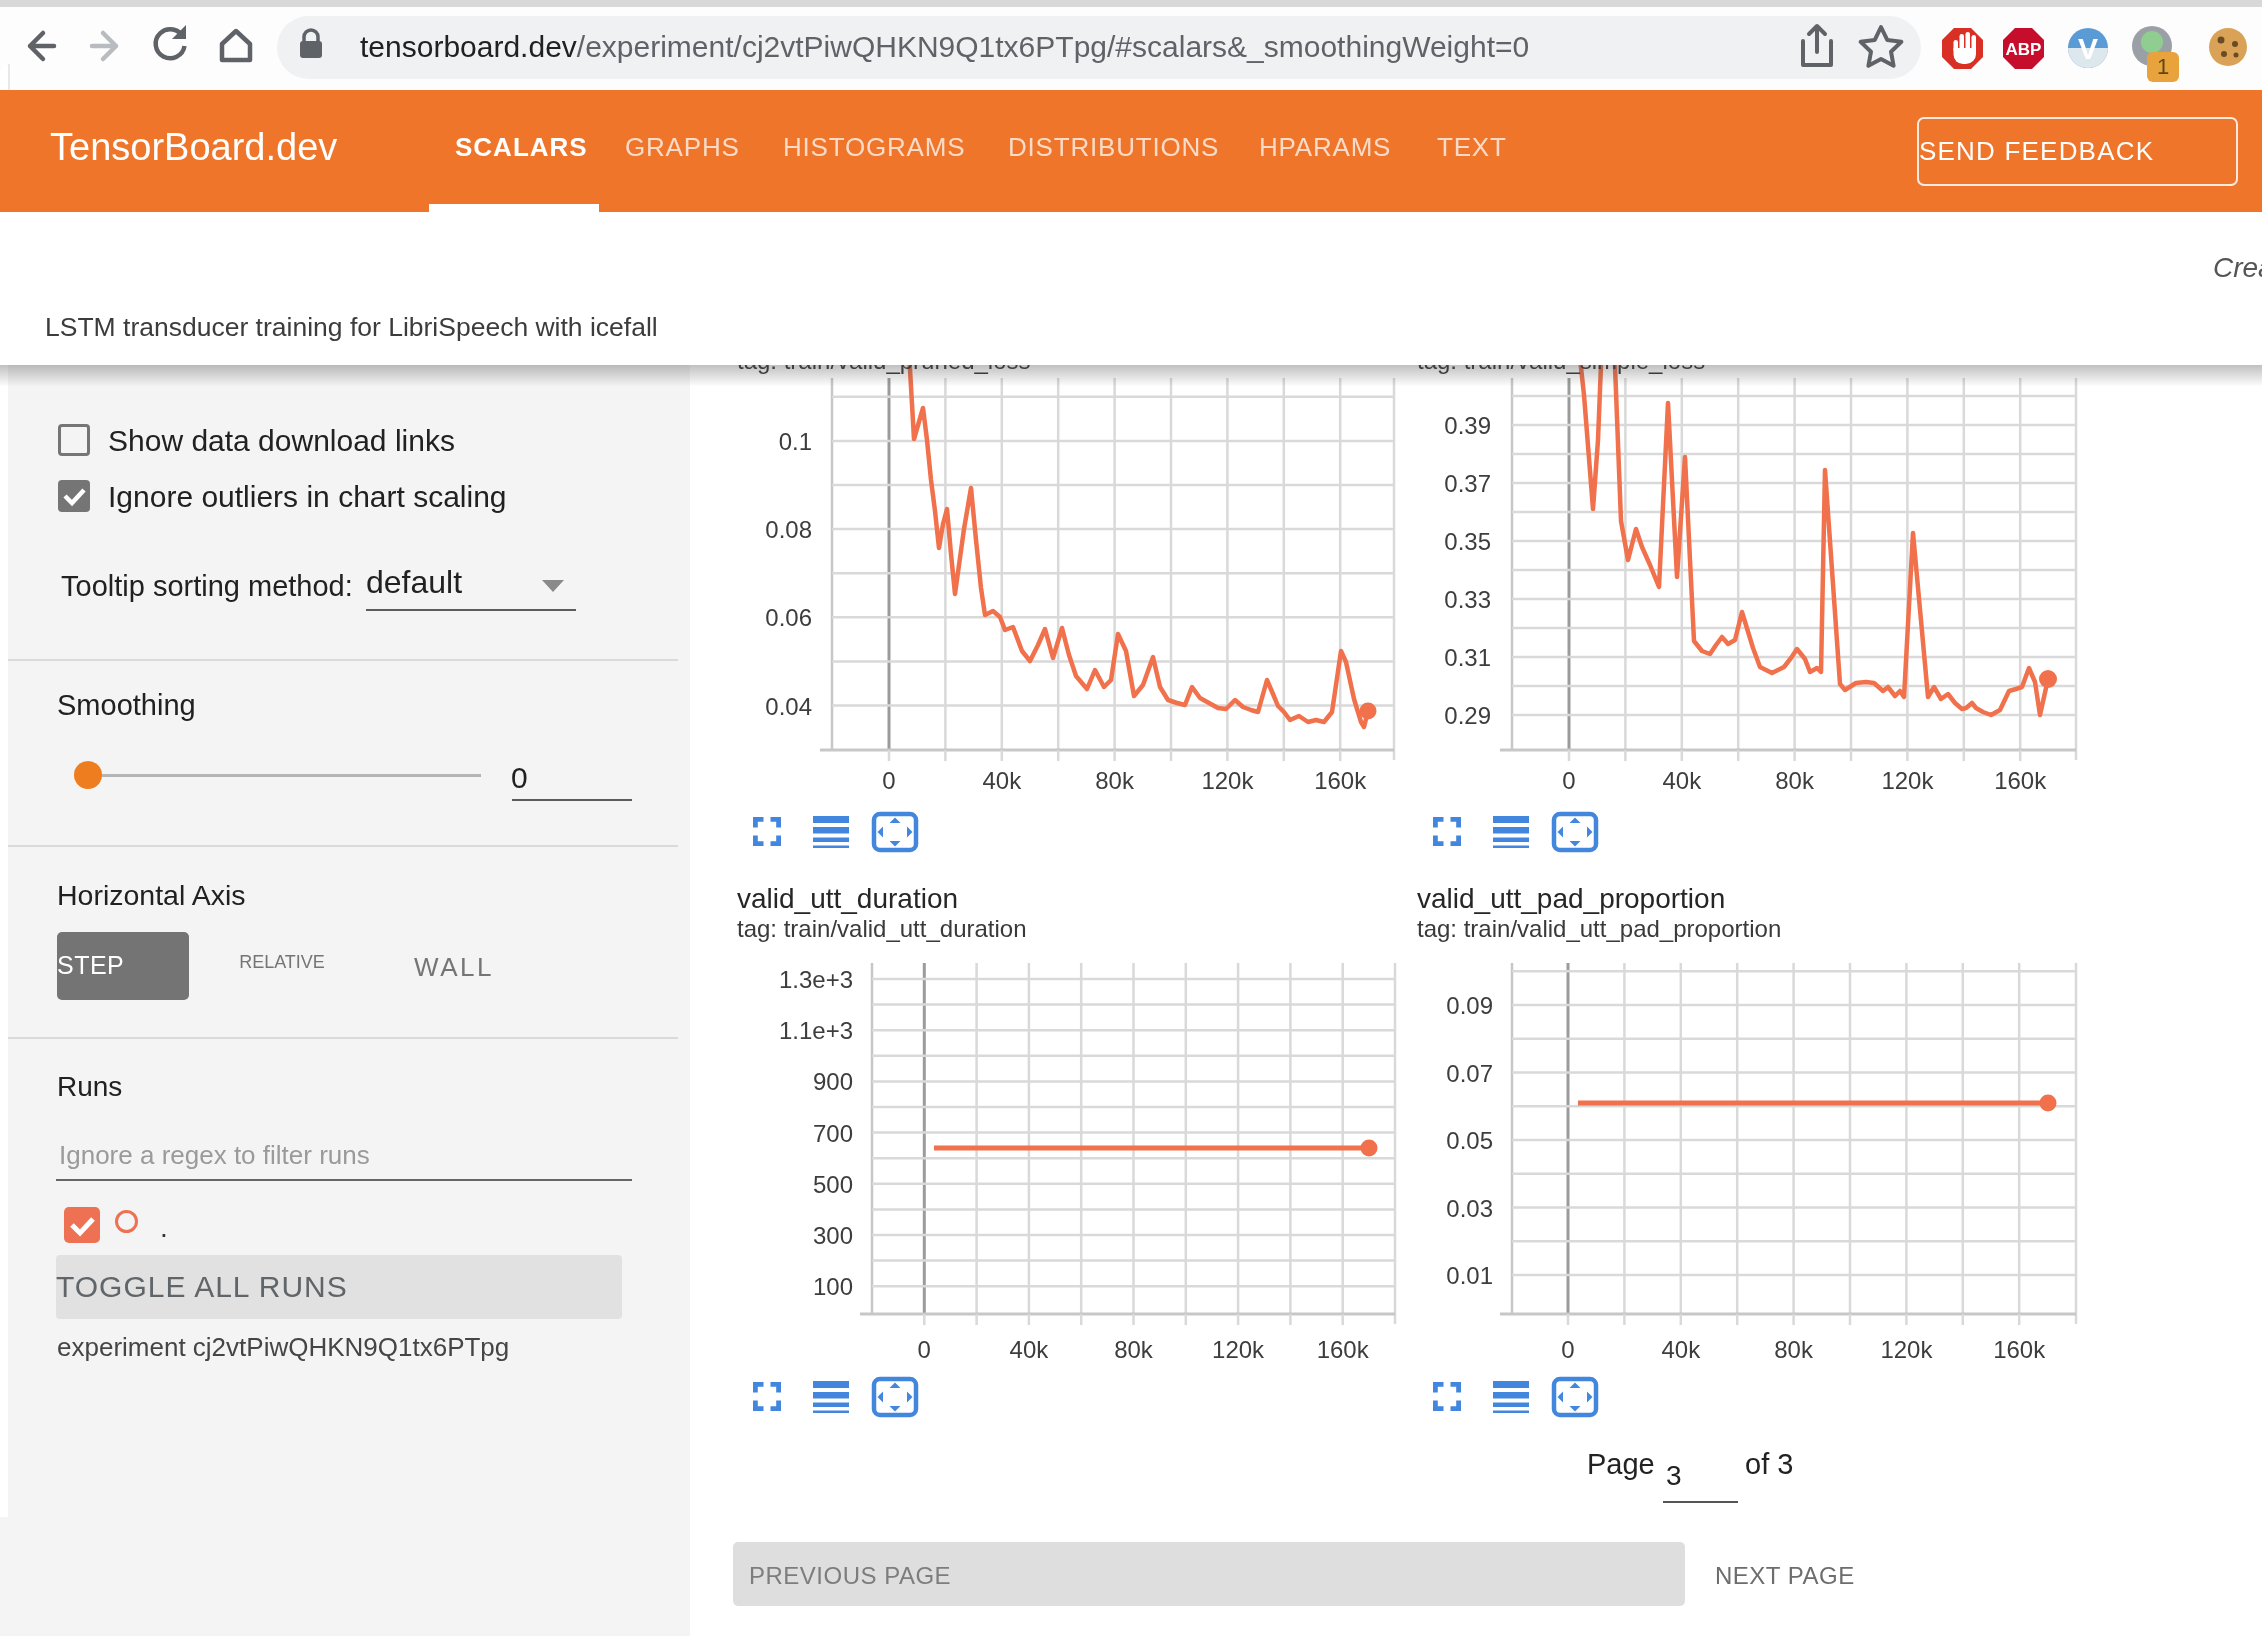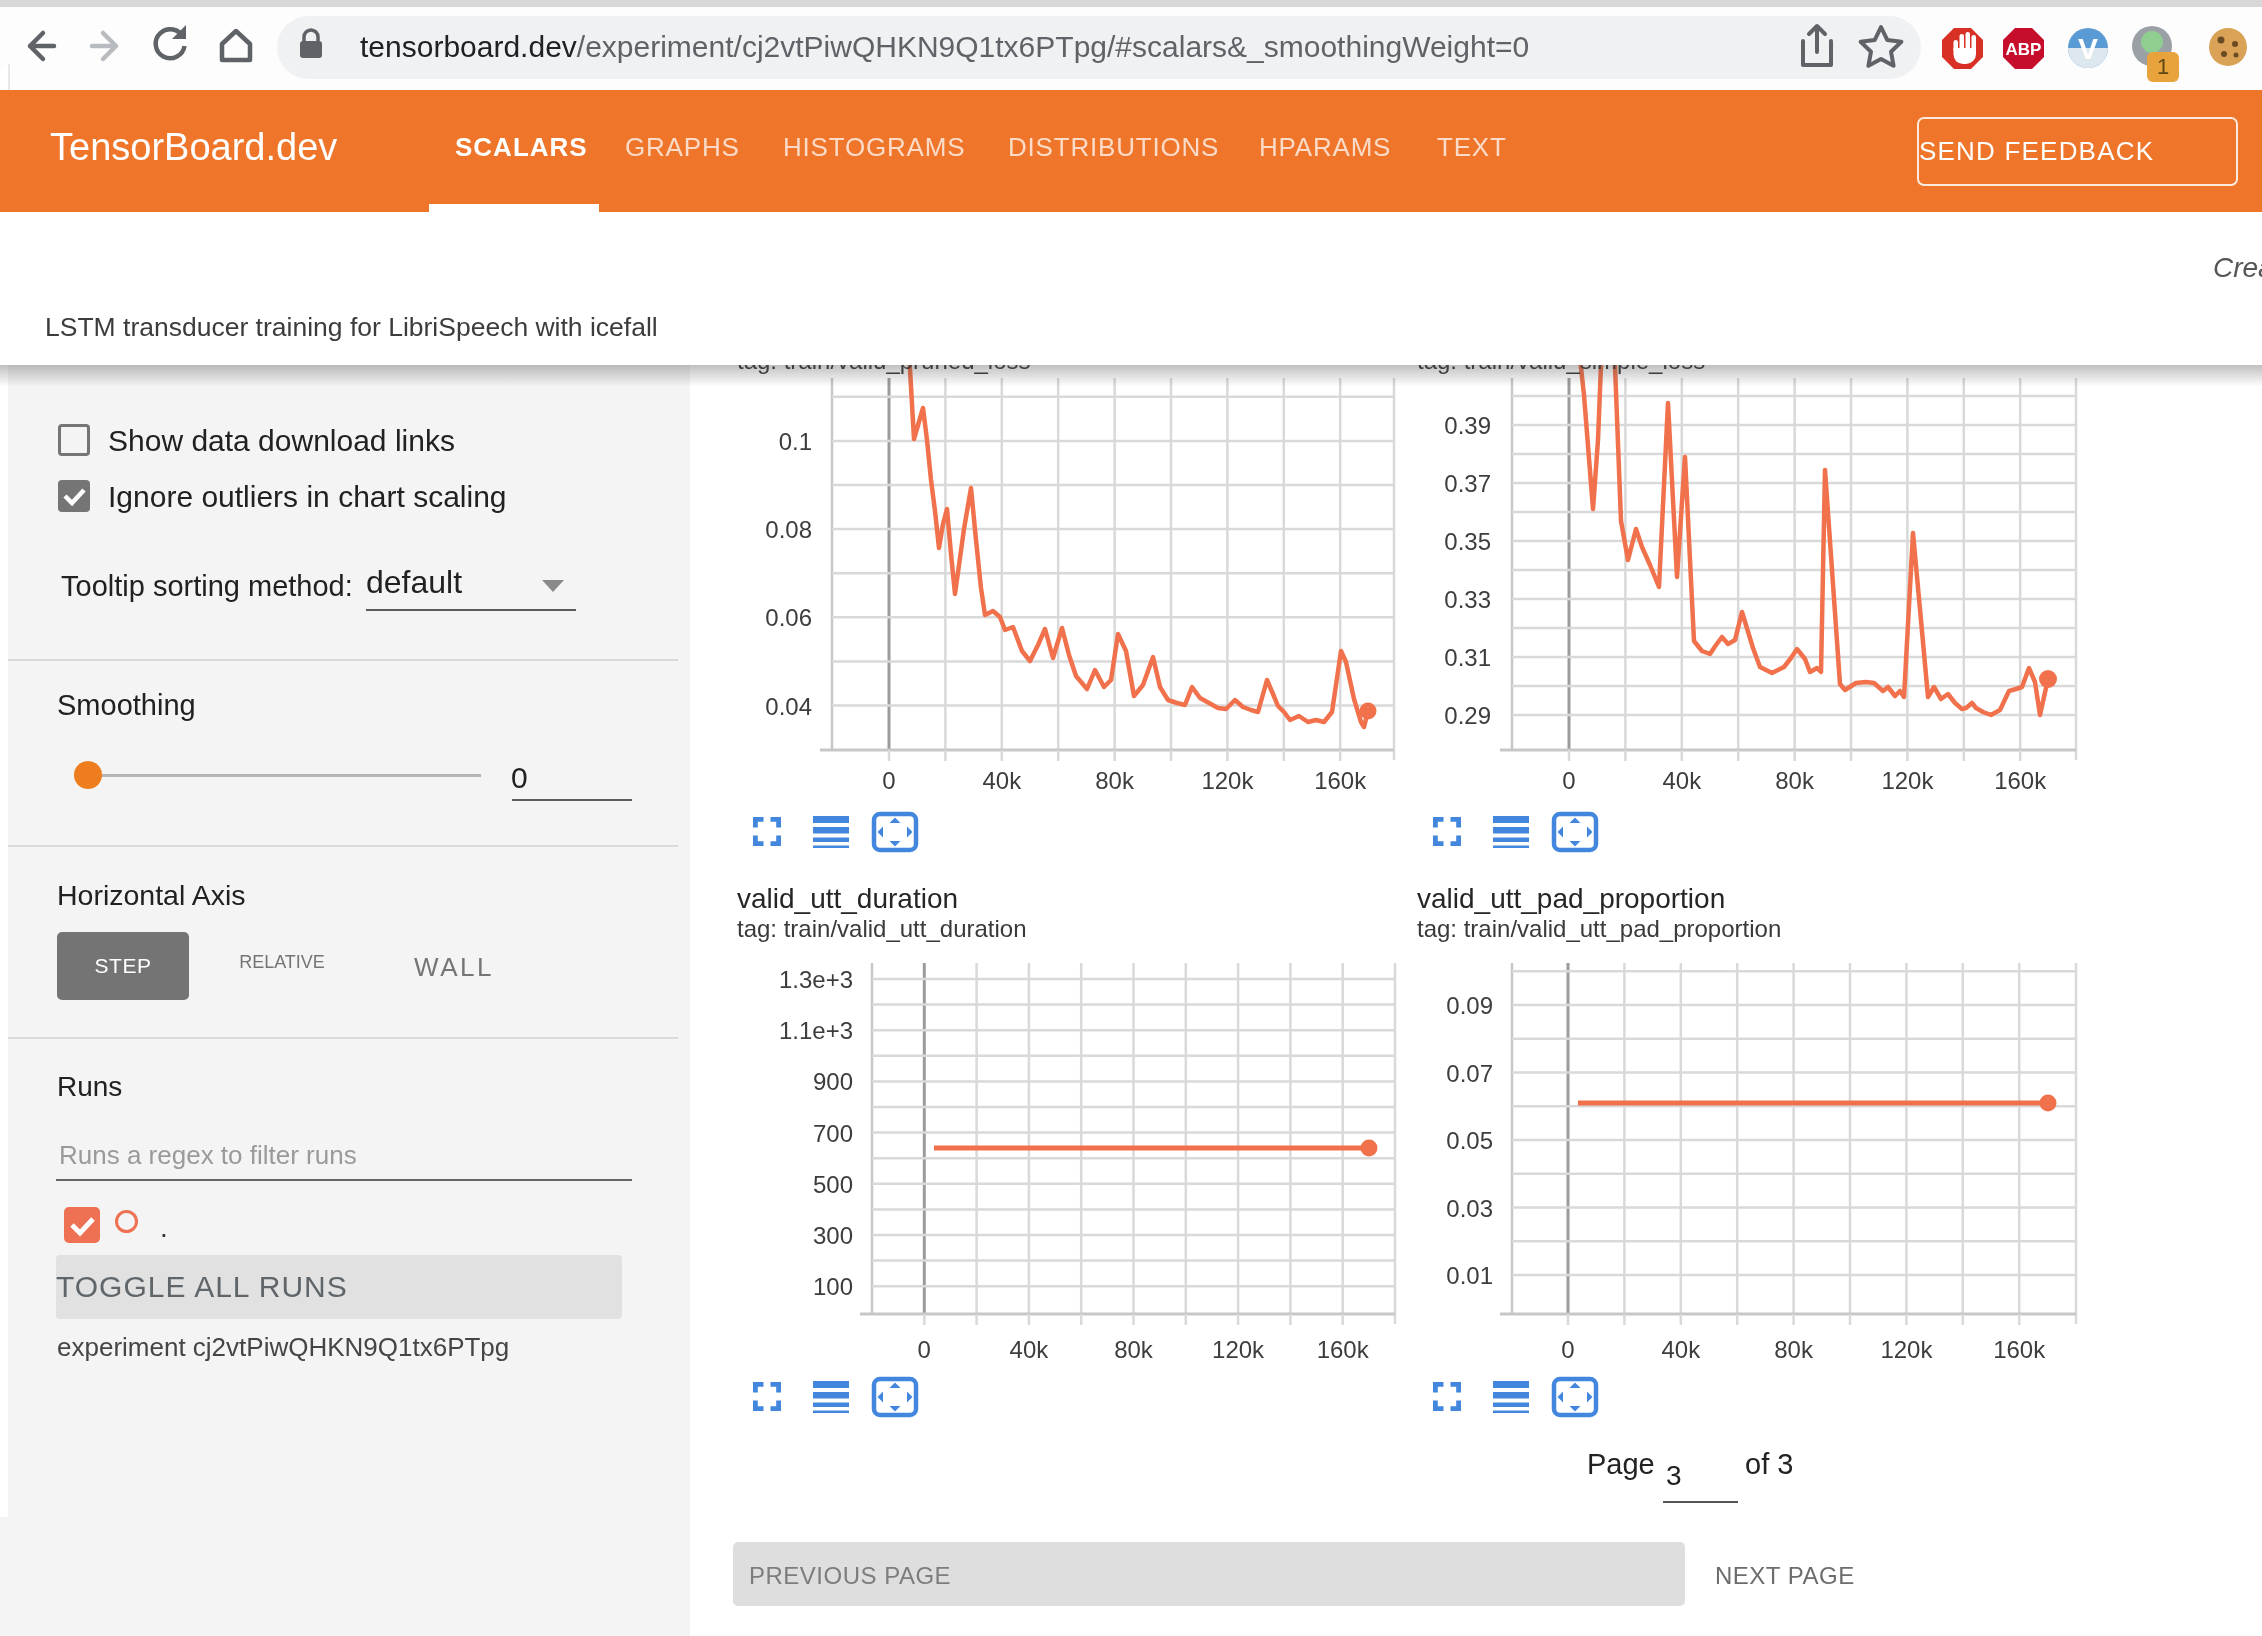--- a/index.html
+++ b/index.html
@@ -362,28 +362,28 @@
 
 <div class="abs" style="left:57px;top:689px;font-size:29px;color:#212121;">Smoothing</div>
 <div class="abs" style="left:88px;top:773.5px;width:393px;height:3px;background:#b5b5b5;"></div>
 <div class="abs" style="left:74px;top:761px;width:28px;height:28px;border-radius:50%;background:#ee7d1f;"></div>
 <div class="abs" style="left:511px;top:761px;font-size:30px;color:#212121;">0</div>
 <div class="abs" style="left:512px;top:799px;width:120px;height:2px;background:#5c5c5c;"></div>
 
 <div class="abs" style="left:8px;top:845px;width:670px;height:2px;background:#dadada;"></div>
 
 <div class="abs" style="left:57px;top:879px;font-size:28.5px;color:#212121;">Horizontal Axis</div>
-<div class="abs" style="left:57px;top:932px;width:132px;height:68px;background:#747474;border-radius:5px;color:#fff;font-size:21px;text-align:center;line-height:67px;letter-spacing:0.5px;">STEP</div>
+<div class="abs" style="left:57px;top:932px;width:132px;height:68px;background:#747474;border-radius:5px;color:#fff;font-size:25px;text-align:left;line-height:67px;letter-spacing:0.5px;">STEP</div>
 <div class="abs" style="left:219px;top:952px;width:126px;font-size:18px;color:#757575;text-align:center;">RELATIVE</div>
 <div class="abs" style="left:410px;top:952px;width:88px;font-size:26px;letter-spacing:2.5px;color:#757575;text-align:center;">WALL</div>
 
 <div class="abs" style="left:8px;top:1037px;width:670px;height:2px;background:#dadada;"></div>
 
 <div class="abs" style="left:57px;top:1071px;font-size:28px;color:#212121;">Runs</div>
-<div class="abs" style="left:59px;top:1140px;font-size:26px;color:#9a9a9a;">Runs a regex to filter runs</div>
+<div class="abs" style="left:59px;top:1140px;font-size:26px;color:#9a9a9a;">Ignore a regex to filter runs</div>
 <div class="abs" style="left:56px;top:1179px;width:576px;height:2px;background:#666;"></div>
 <svg class="abs" style="left:64px;top:1207px" width="36" height="36" viewBox="0 0 36 36">
   <rect x="0" y="0" width="36" height="36" rx="5" fill="#ed7152"></rect>
   <path d="M8 18 l8 8 l13 -14" stroke="#fff" stroke-width="5" fill="none"></path>
 </svg>
 <div class="abs" style="left:115px;top:1210px;width:23px;height:23px;border-radius:50%;border:3.5px solid #ed7152;"></div>
 <div class="abs" style="left:160px;top:1212px;font-size:28px;color:#333;">.</div>
 <div class="abs" style="left:56px;top:1255px;width:566px;height:64px;background:#e1e1e1;border-radius:4px;font-size:30px;color:#5f6569;letter-spacing:1px;text-align:left;line-height:64px;">TOGGLE ALL RUNS</div>
 <div class="abs" style="left:57px;top:1332px;font-size:26px;color:#454545;">experiment cj2vtPiwQHKN9Q1tx6PTpg</div>
 

